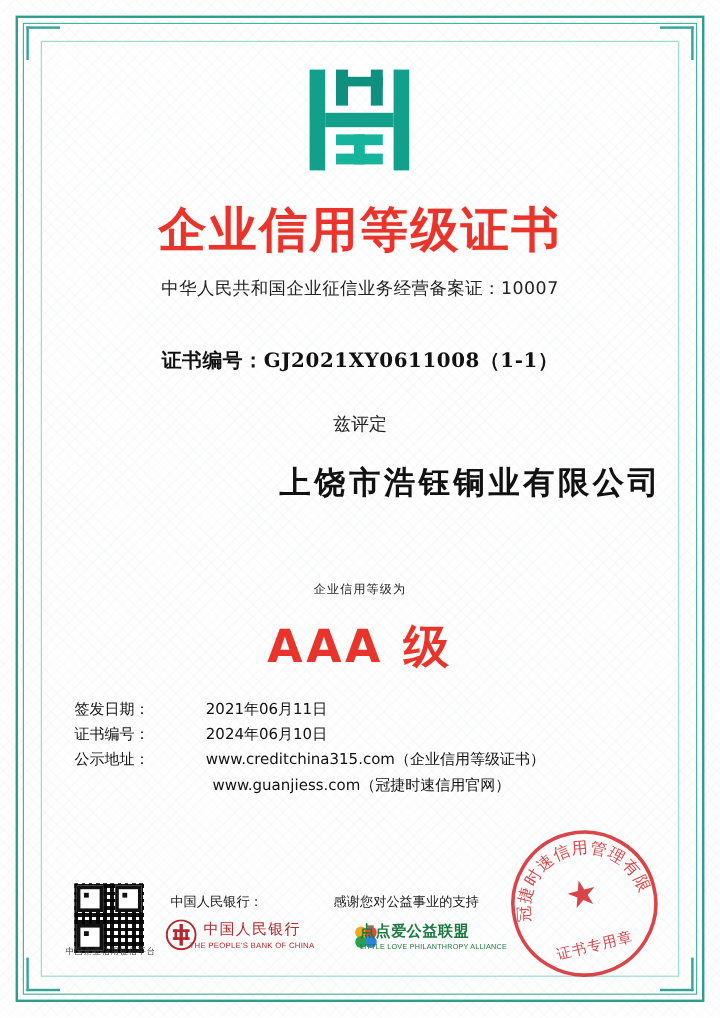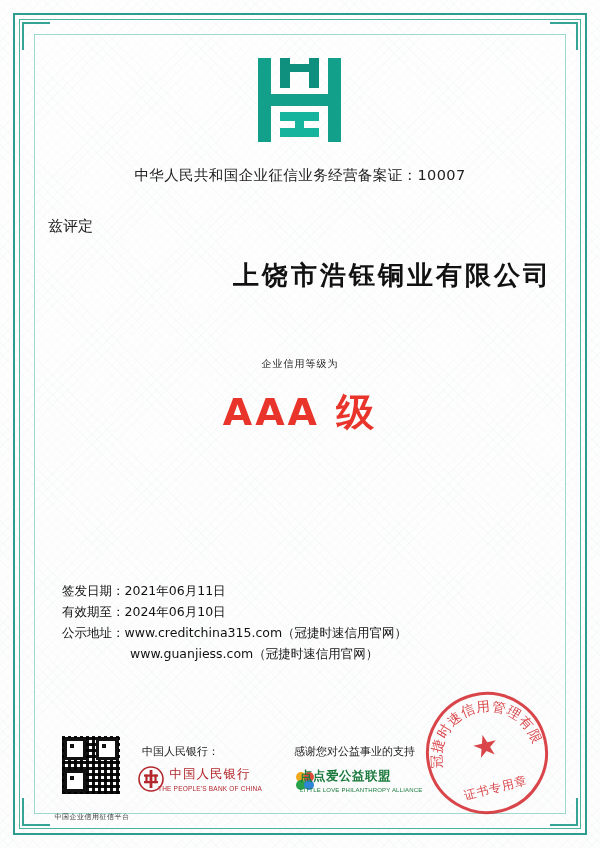--- a/index.html
+++ b/index.html
@@ -103,20 +103,21 @@
     text-align: center;
     margin-top: 40px;
     font-size: 16.5px;
     color: #111;
     font-weight: bold;
     font-family: "DejaVu Serif", "Liberation Serif", serif;
     letter-spacing: 0.5px;
   }
 
   .award-line {
+    text-align: center;
     margin-top: 32px;
     font-size: 15px;
     color: #222;
     font-family: Liberation Mono, monospace;
   }
 
   .company {
     text-align: right;
     margin-top: 22px;
     font-size: 26px;
@@ -149,21 +150,21 @@
     position: absolute;
     left: 14px;
     top: 536px;
     font-size: 12.5px;
     color: #1a1a1a;
     line-height: 21px;
     font-family: "DejaVu Sans", "Liberation Sans", sans-serif;
   }
   .details .row { white-space: nowrap; }
   .details .label { color: #111; }
-  .details .value { color: #111; }
+  .details .value { color: #111; margin-left: 47px; }
   .details .indent { padding-left: 68px; }
 
   
   .bottom {
     position: absolute;
     left: 10px;
     right: 10px;
     bottom: 8px;
     height: 112px;
   }
@@ -180,40 +181,40 @@
     background-blend-mode: multiply;
   }
   .qr .fq { position: absolute; width: 16px; height: 16px; border: 3px solid #111; background: #fff; }
   .qr .fq:after { content:""; position:absolute; left:3px; top:3px; width:4px; height:4px; background:#111; }
   .qr .fq.a { left: 2px; top: 2px; }
   .qr .fq.b { right: 2px; top: 2px; }
   .qr .fq.c { left: 2px; bottom: 2px; }
   .qr-caption {
     position: absolute;
     left: 36px;
-    top: 84px;
+    top: 60px;
     width: 92px;
     text-align: center;
     font-size: 7px;
     color: #3a3a3a;
     letter-spacing: 0.5px;
     font-family: Liberation Serif, serif;
   }
 
   .regulators {
     position: absolute;
     left: 132px;
     top: 16px;
     font-size: 11px;
     color: #1a1a1a;
     font-family: "DejaVu Sans", "Liberation Sans", sans-serif;
   }
   .support {
     position: absolute;
-    left: 284px;
+    left: 268px;
     top: 16px;
     font-size: 11px;
     color: #1a1a1a;
     font-family: "DejaVu Sans", "Liberation Sans", sans-serif;
   }
 
   .pboc {
     position: absolute;
     left: 136px;
     top: 38px;
@@ -337,38 +338,40 @@
           <rect x="40" y="8" width="10" height="30" fill="#0f8f7d"></rect>
           <rect x="69" y="8" width="10" height="30" fill="#0f8f7d"></rect>
           <rect x="40" y="14" width="39" height="8" fill="#0f8f7d"></rect>
           <rect x="40" y="62" width="39" height="9" fill="#17b49d"></rect>
           <rect x="40" y="78" width="39" height="9" fill="#17b49d"></rect>
           <rect x="55" y="62" width="9" height="25" fill="#17b49d"></rect>
         </svg>
       </span>
     </div>
 
+    <div class="main-title">企业信用等级证书</div>
     <div class="subtitle">中华人民共和国企业征信业务经营备案证：10007</div>
 
+    <div class="cert-no">证书编号：GJ2021XY0611008（1-1）</div>
 
     <div class="award-line">兹评定</div>
     <div class="company">上饶市浩钰铜业有限公司</div>
 
     <div class="grade-label">企业信用等级为</div>
     <div class="grade-value">AAA 级</div>
 
     <div class="details">
       <div class="row">
         <span class="label">签发日期：</span><span class="value">2021年06月11日</span>
       </div>
       <div class="row">
-        <span class="label">有效期至：</span><span class="value">2024年06月10日</span>
+        <span class="label">证书编号：</span><span class="value">2024年06月10日</span>
       </div>
       <div class="row">
-        <span class="label">公示地址：</span><span class="value">www.creditchina315.com（冠捷时速信用官网）</span>
+        <span class="label">公示地址：</span><span class="value">www.creditchina315.com（企业信用等级证书）</span>
       </div>
       <div class="row indent">
         <span class="value">www.guanjiess.com（冠捷时速信用官网）</span>
       </div>
     </div>
 
   </div>
 
   <div class="bottom">
 

